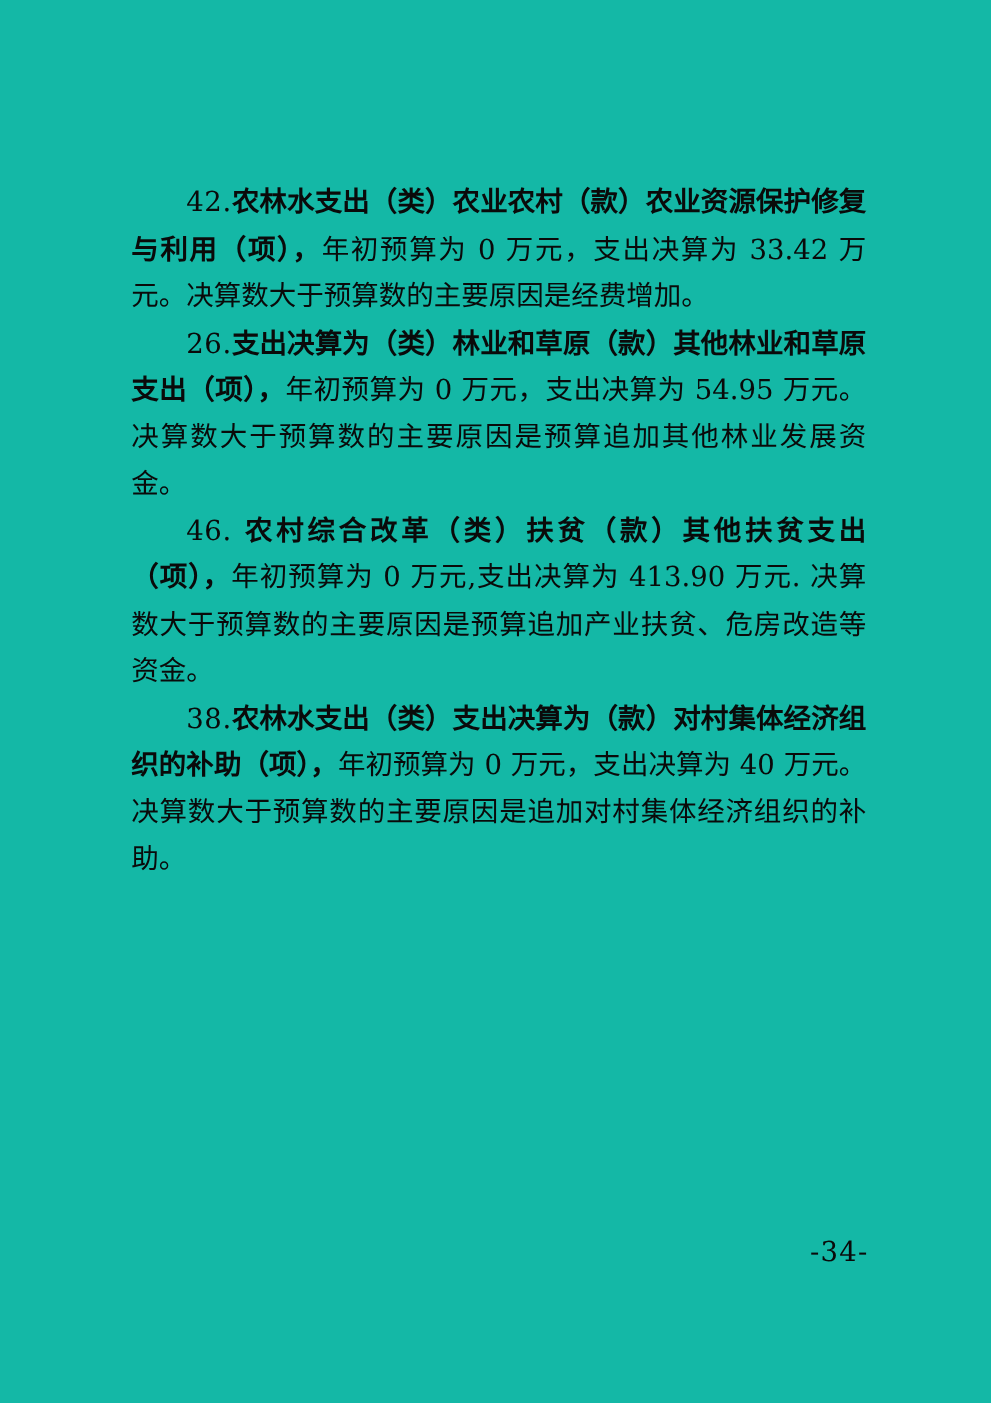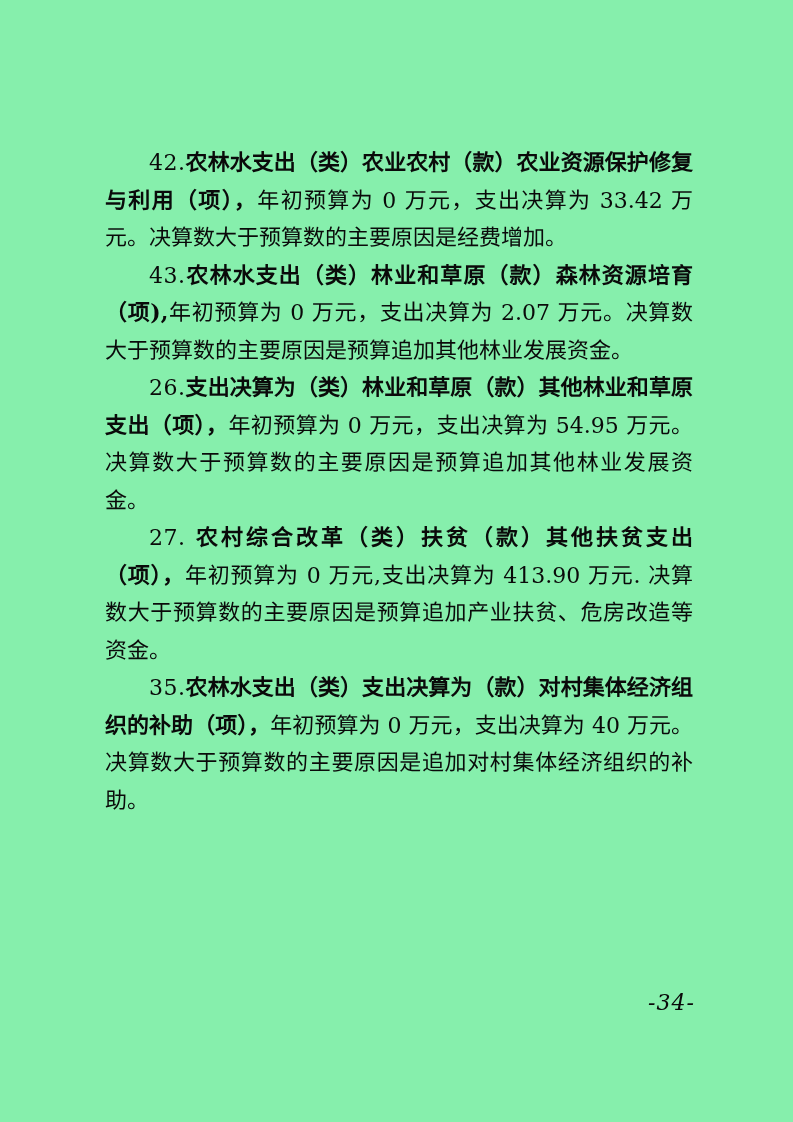--- a/index.html
+++ b/index.html
@@ -10,21 +10,21 @@
     width: 793px;
     height: 1122px;
     background: #ffffff;
     color: #000000;
     font-family: "DejaVu Serif", "Liberation Serif", serif;
   }
   .page {
     position: relative;
     width: 793px;
     height: 1122px;
-    background: #86efac;
+    background: #14b8a6;
     overflow: hidden;
   }
   .text-block {
     position: absolute;
     left: 105px;
     top: 144px;
     width: 588px;
   }
   .para {
     margin: 0;
@@ -46,37 +46,35 @@
   .para .item-body {
     font-weight: normal;
   }
   .page-number {
     position: absolute;
     left: 648px;
     top: 990px;
     font-size: 22px;
     letter-spacing: 1px;
     color: #0a0a0a;
-    font-style: italic;
   }
 </style>
 </head>
 <body>
 
 <div class="page">
   <main class="text-block">
 
     <p class="para"><span class="item-num">42.</span><span class="item-title">农林水支出（类）农业农村（款）农业资源保护修复与利用（项），</span><span class="item-body">年初预算为 0 万元，支出决算为 33.42 万元。决算数大于预算数的主要原因是经费增加。</span></p>
 
-    <p class="para"><span class="item-num">43.</span><span class="item-title">农林水支出（类）林业和草原（款）森林资源培育（项),</span><span class="item-body">年初预算为 0 万元，支出决算为 2.07 万元。决算数大于预算数的主要原因是预算追加其他林业发展资金。</span></p>
 
     <p class="para"><span class="item-num">26.</span><span class="item-title">支出决算为（类）林业和草原（款）其他林业和草原支出（项），</span><span class="item-body">年初预算为 0 万元，支出决算为 54.95 万元。决算数大于预算数的主要原因是预算追加其他林业发展资金。</span></p>
 
 
-    <p class="para"><span class="item-num">27. </span><span class="item-title">农村综合改革（类）扶贫（款）其他扶贫支出（项），</span><span class="item-body">年初预算为 0 万元,支出决算为 413.90 万元. 决算数大于预算数的主要原因是预算追加产业扶贫、危房改造等资金。</span></p>
+    <p class="para"><span class="item-num">46. </span><span class="item-title">农村综合改革（类）扶贫（款）其他扶贫支出（项），</span><span class="item-body">年初预算为 0 万元,支出决算为 413.90 万元. 决算数大于预算数的主要原因是预算追加产业扶贫、危房改造等资金。</span></p>
 
 
-    <p class="para"><span class="item-num">35.</span><span class="item-title">农林水支出（类）支出决算为（款）对村集体经济组织的补助（项），</span><span class="item-body">年初预算为 0 万元，支出决算为 40 万元。决算数大于预算数的主要原因是追加对村集体经济组织的补助。</span></p>
+    <p class="para"><span class="item-num">38.</span><span class="item-title">农林水支出（类）支出决算为（款）对村集体经济组织的补助（项），</span><span class="item-body">年初预算为 0 万元，支出决算为 40 万元。决算数大于预算数的主要原因是追加对村集体经济组织的补助。</span></p>
 
   </main>
 
   <div class="page-number">-34-</div>
 </div>
 
 </body></html>

